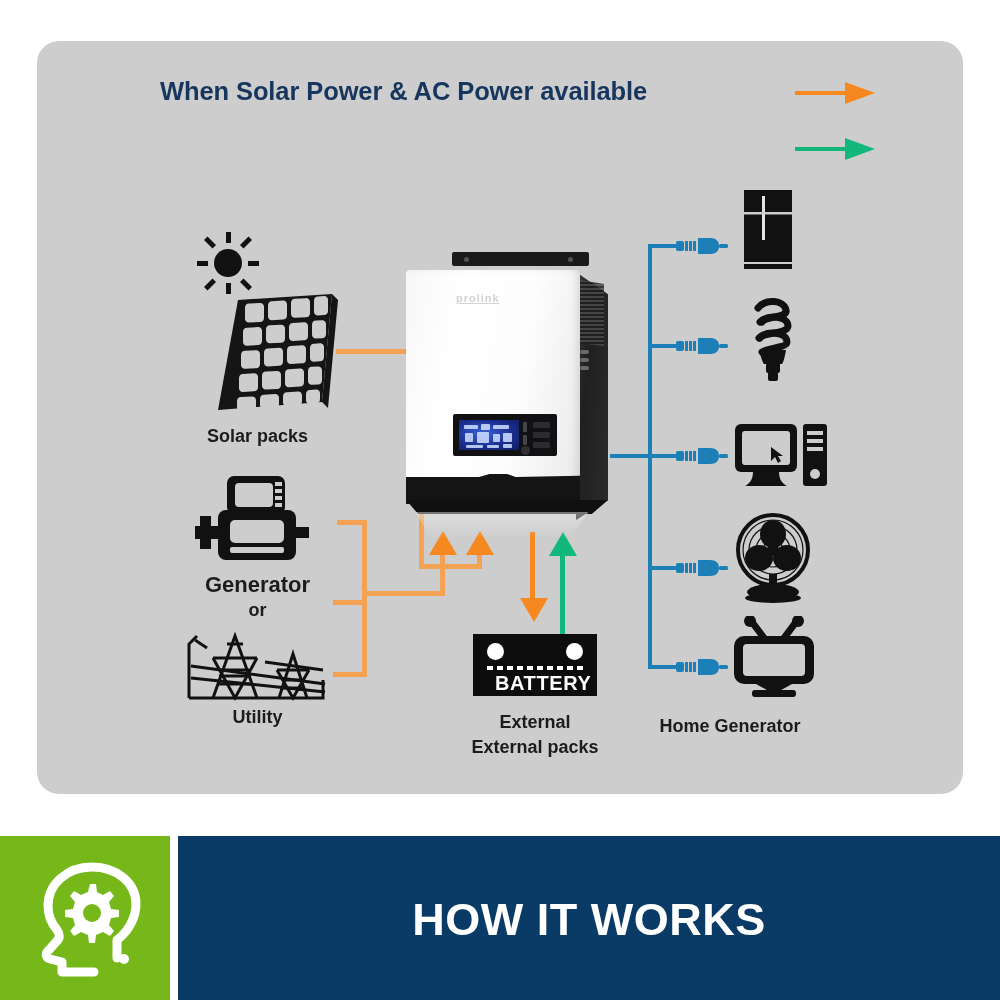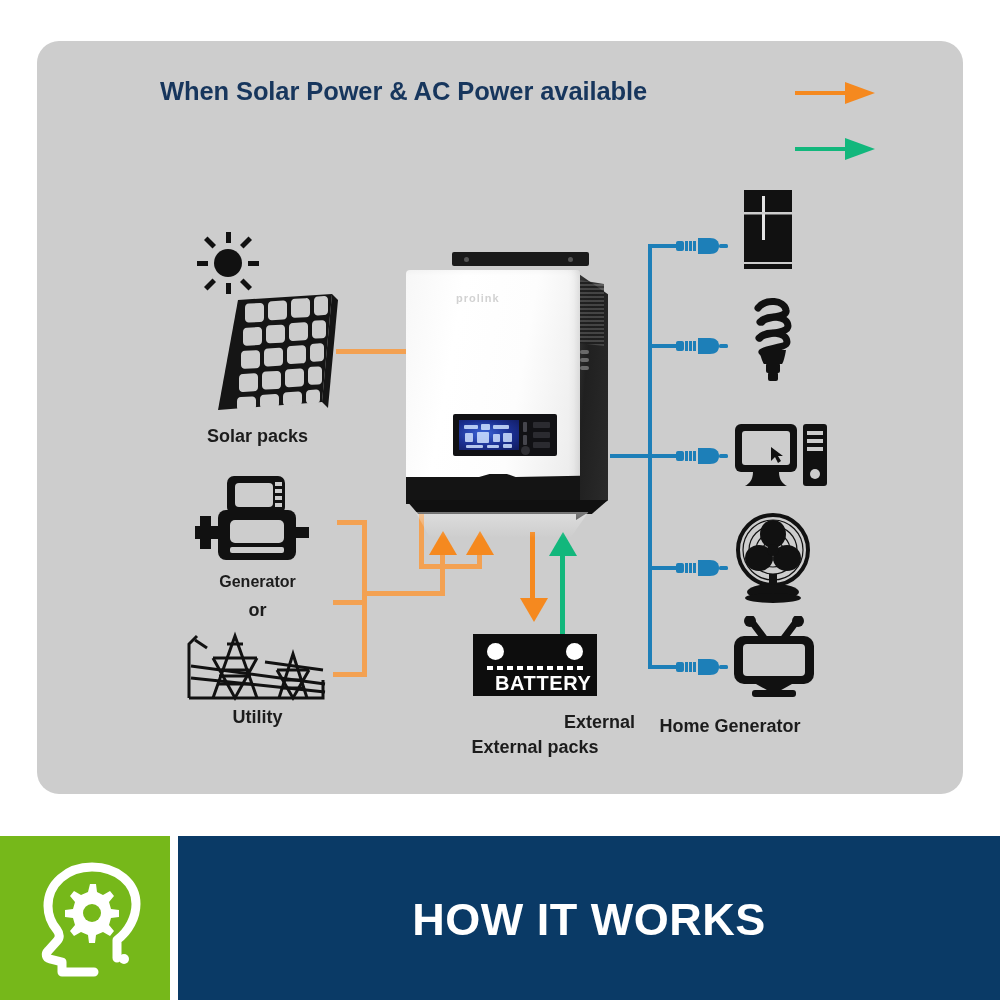--- a/index.html
+++ b/index.html
@@ -63,21 +63,21 @@
     position:absolute;
     background:linear-gradient(95deg,#3a3a3a 0%,#202020 35%,#2b2b2b 100%);
   }
   .inv-vent{
     position:absolute;
     background:repeating-linear-gradient(to bottom,#4a4a4a 0 2px,#1e1e1e 2px 4px);
     opacity:.85;
   }
   .inv-logo{
     position:absolute;color:#d2d2d2;font-size:11px;letter-spacing:1px;
-    font-family:"Liberation Sans", sans-serif;font-weight:bold;
+    font-family:"Liberation Sans", sans-serif;font-weight:bold;text-decoration:underline;
   }
   .inv-lcd-bezel{position:absolute;background:#111114;border-radius:2px;}
   .inv-lcd{
     position:absolute;
     background:radial-gradient(ellipse at 40% 45%,#3b64d8 0%,#1b2f91 55%,#101a5c 100%);
   }
   .lcd-seg{position:absolute;background:#cfe0ff;opacity:.85;border-radius:1px;}
   .inv-btn{position:absolute;background:#2b2b30;border-radius:1px;}
   .inv-knob{position:absolute;border-radius:50%;background:#2f2f34;}
   .inv-base{position:absolute;background:#141414;}
@@ -193,21 +193,21 @@
       <rect x="85" y="20" width="7" height="4" fill="#cdcdcd"></rect>
       <rect x="85" y="27" width="7" height="4" fill="#cdcdcd"></rect>
       <rect x="28" y="34" width="78" height="50" rx="8" fill="#111"></rect>
       <rect x="40" y="44" width="54" height="23" rx="5" fill="#cdcdcd"></rect>
       <rect x="40" y="71" width="54" height="6" rx="2" fill="#cdcdcd"></rect>
       <rect x="5" y="50" width="26" height="13" fill="#111"></rect>
       <rect x="10" y="40" width="11" height="33" fill="#111"></rect>
       <rect x="103" y="51" width="16" height="11" fill="#111"></rect>
     </svg>
   </div>
-  <div class="lbl" style="left:150px;top:568px;width:215px;font-size:16px;">Generator</div>
+  <div class="lbl" style="left:150px;top:568px;width:215px;font-size:22px;">Generator</div>
   <div class="lbl" style="left:150px;top:596px;width:215px;font-size:18px;">or</div>
 
   <div class="util" style="left:183px;top:618px;width:150px;height:82px;">
     <svg width="150" height="82" viewBox="0 0 150 82">
       <g stroke="#111" stroke-width="3" fill="none">
         <path d="M6,76 L6,22 L14,14"></path>
         <path d="M6,76 L140,76 L140,58"></path>
         <path d="M8,44 L142,62"></path>
         <path d="M8,56 L142,70"></path>
         <path d="M30,76 L52,14 L74,76"></path>
@@ -299,21 +299,21 @@
     <div class="bat-dash" style="left:34px;top:32px;width:6px;height:4px;"></div>
     <div class="bat-dash" style="left:44px;top:32px;width:6px;height:4px;"></div>
     <div class="bat-dash" style="left:54px;top:32px;width:6px;height:4px;"></div>
     <div class="bat-dash" style="left:64px;top:32px;width:6px;height:4px;"></div>
     <div class="bat-dash" style="left:74px;top:32px;width:6px;height:4px;"></div>
     <div class="bat-dash" style="left:84px;top:32px;width:6px;height:4px;"></div>
     <div class="bat-dash" style="left:94px;top:32px;width:6px;height:4px;"></div>
     <div class="bat-dash" style="left:104px;top:32px;width:6px;height:4px;"></div>
     <div class="bat-text" style="left:22px;top:38px;">BATTERY</div>
   </div>
-  <div class="lbl" style="left:435px;top:708px;width:200px;font-size:18px;text-align:right;">External</div>
+  <div class="lbl" style="left:435px;top:708px;width:200px;font-size:18px;">External</div>
   <div class="lbl" style="left:435px;top:733px;width:200px;font-size:18px;">External packs</div>
 
   <div class="wire-b" style="left:610px;top:450px;width:42px;height:4px;"></div>
   <div class="wire-b" style="left:648px;top:240px;width:4px;height:425px;"></div>
   <div class="wire-b" style="left:648px;top:240px;width:32px;height:4px;"></div>
   <div class="wire-b" style="left:648px;top:340px;width:32px;height:4px;"></div>
   <div class="wire-b" style="left:648px;top:450px;width:32px;height:4px;"></div>
   <div class="wire-b" style="left:648px;top:562px;width:32px;height:4px;"></div>
   <div class="wire-b" style="left:648px;top:661px;width:32px;height:4px;"></div>
 

